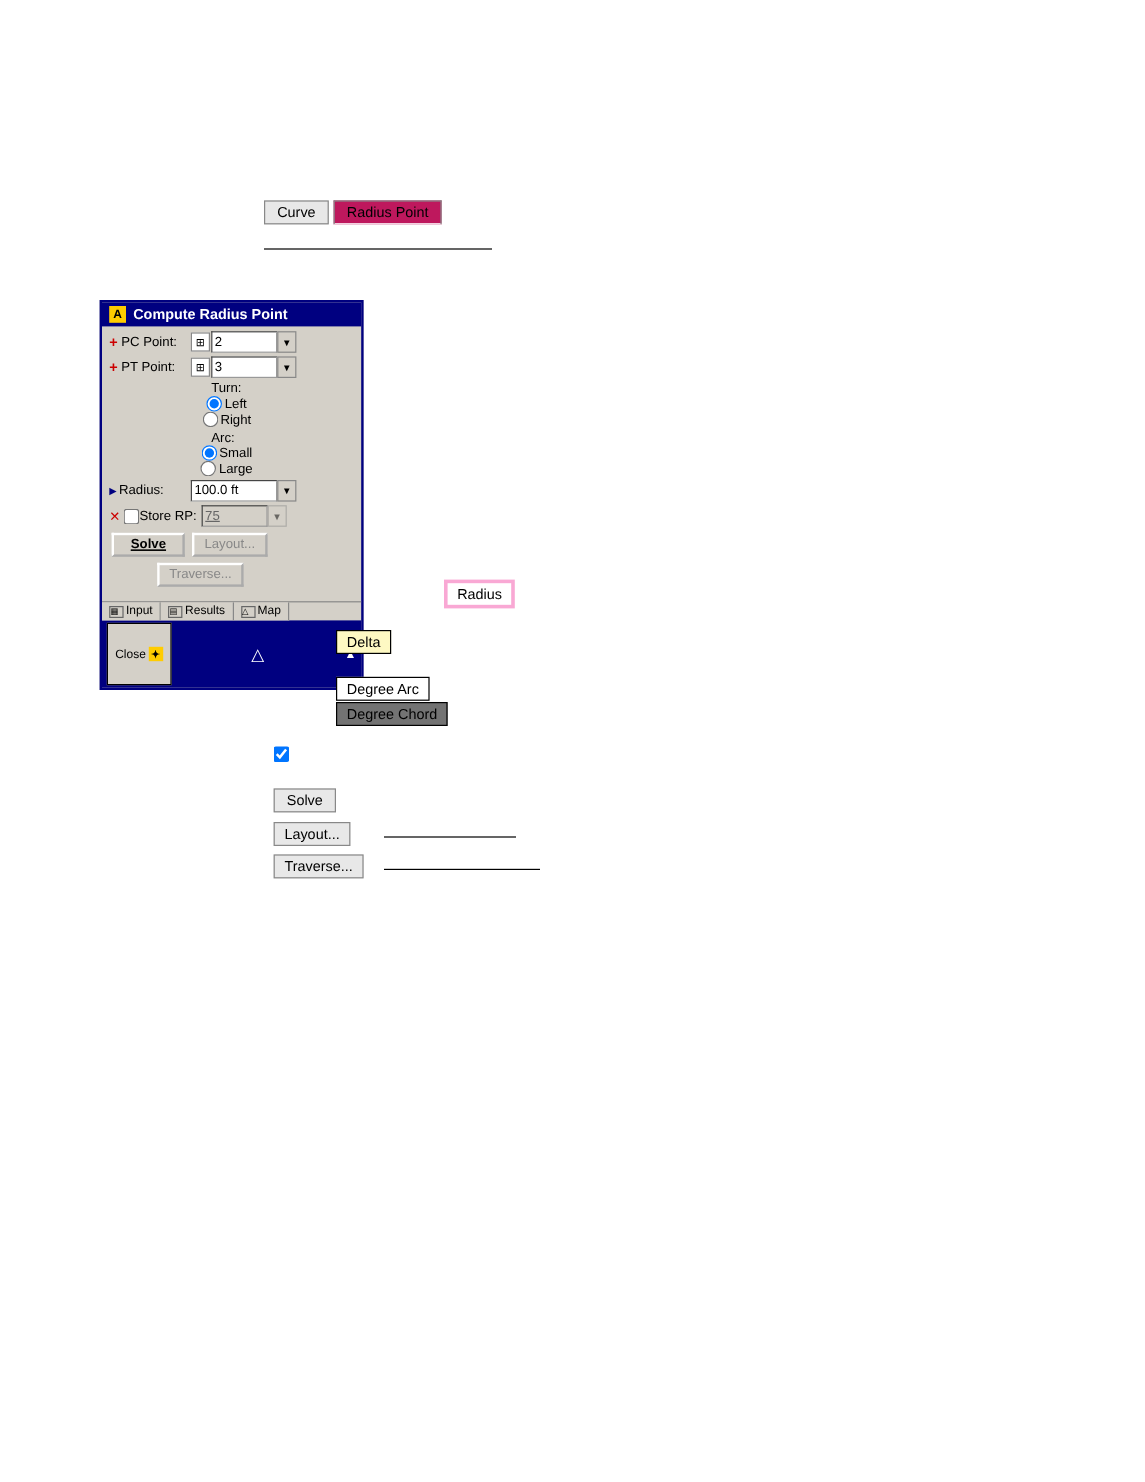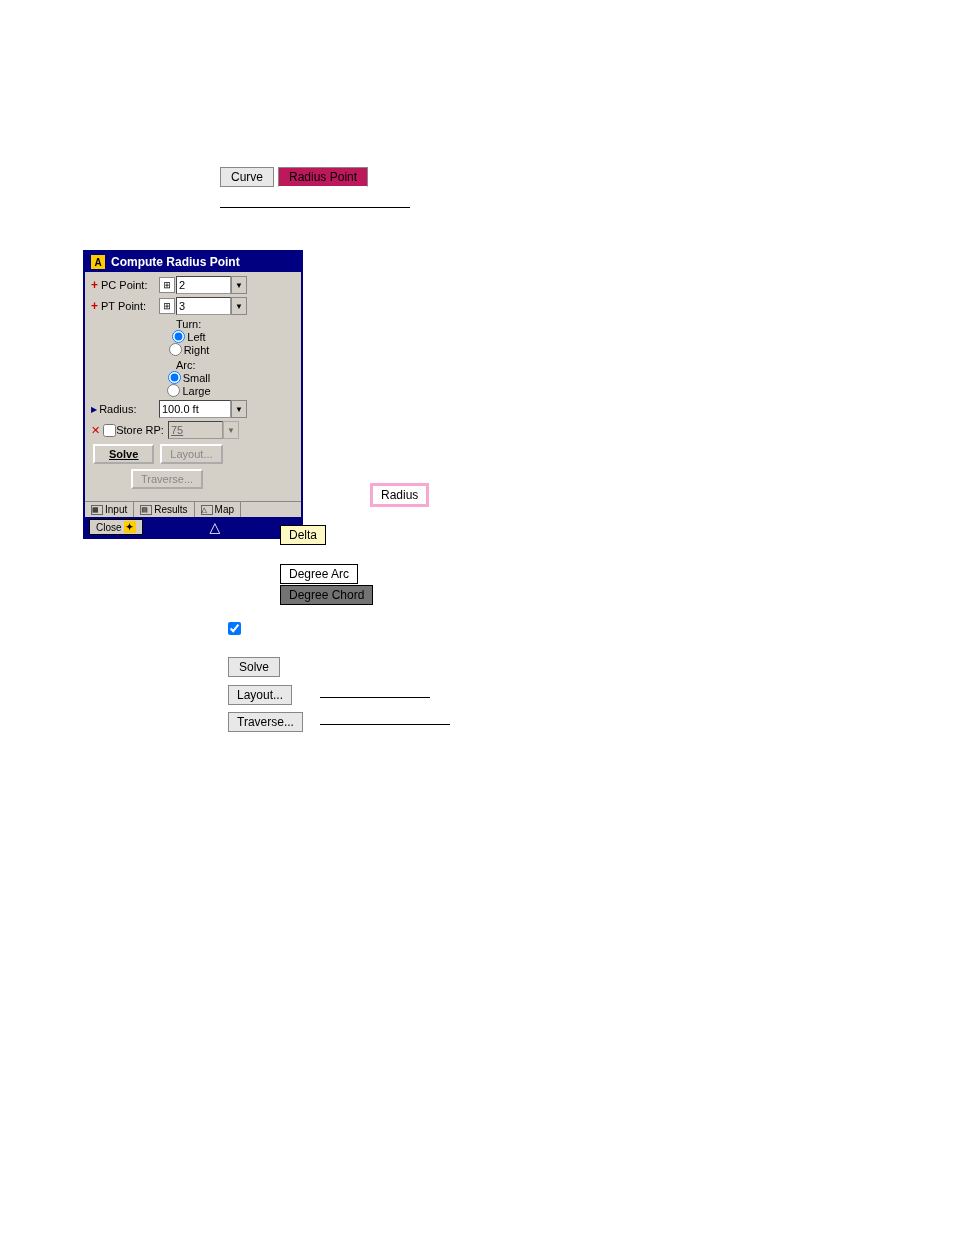--- a/index.html
+++ b/index.html
@@ -240,21 +240,21 @@
       display: flex;
       align-items: center;
       justify-content: space-between;
       background: #000080;
       padding: 2px 4px;
     }
     .close-btn {
       background: #d4d0c8;
       border: 1px solid #000;
       font-size: 10px;
-      padding: 1px 6px;
+      padding: 19px 6px;
       cursor: pointer;
       display: flex;
       align-items: center;
       gap: 2px;
       color: #000;
     }
     .close-icon-box {
       width: 12px;
       height: 12px;
       background: #ffcc00;

